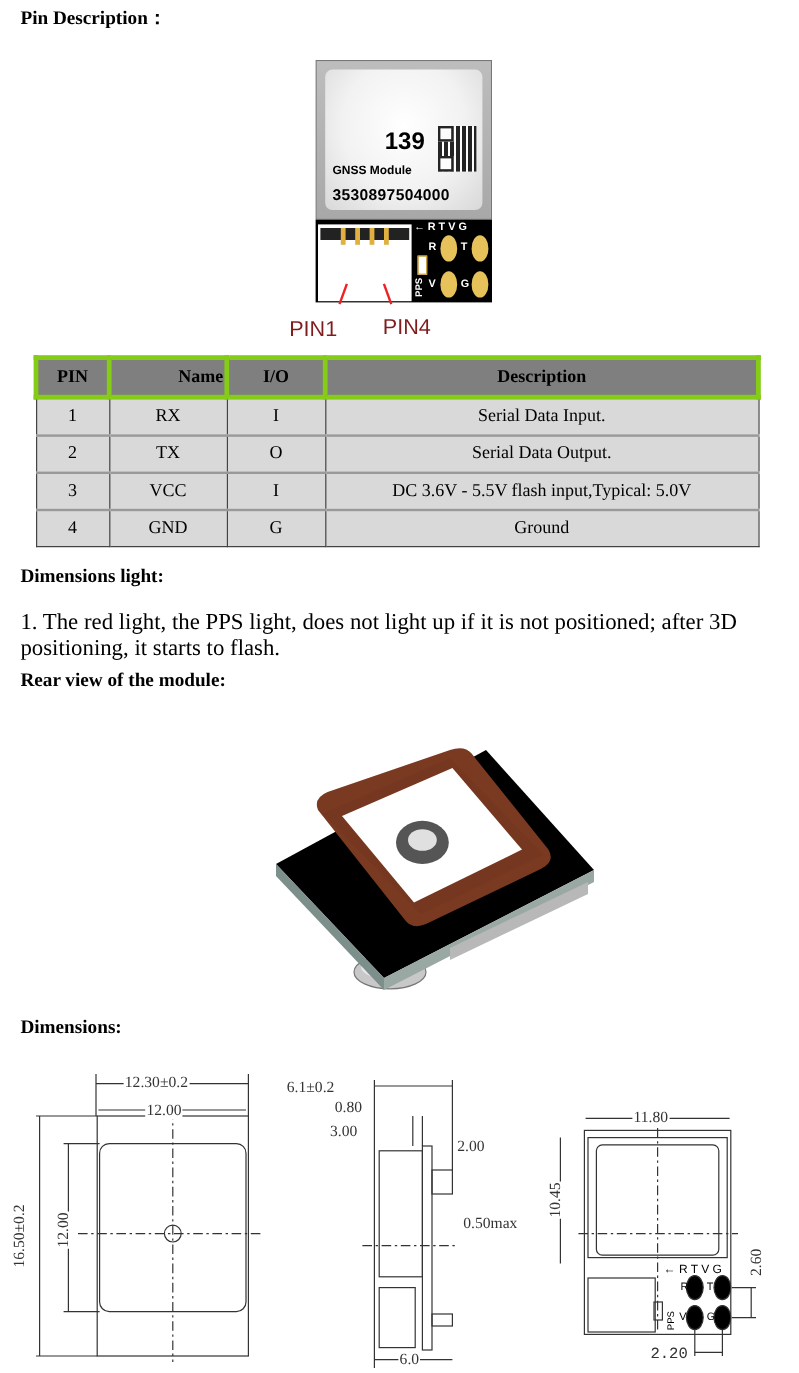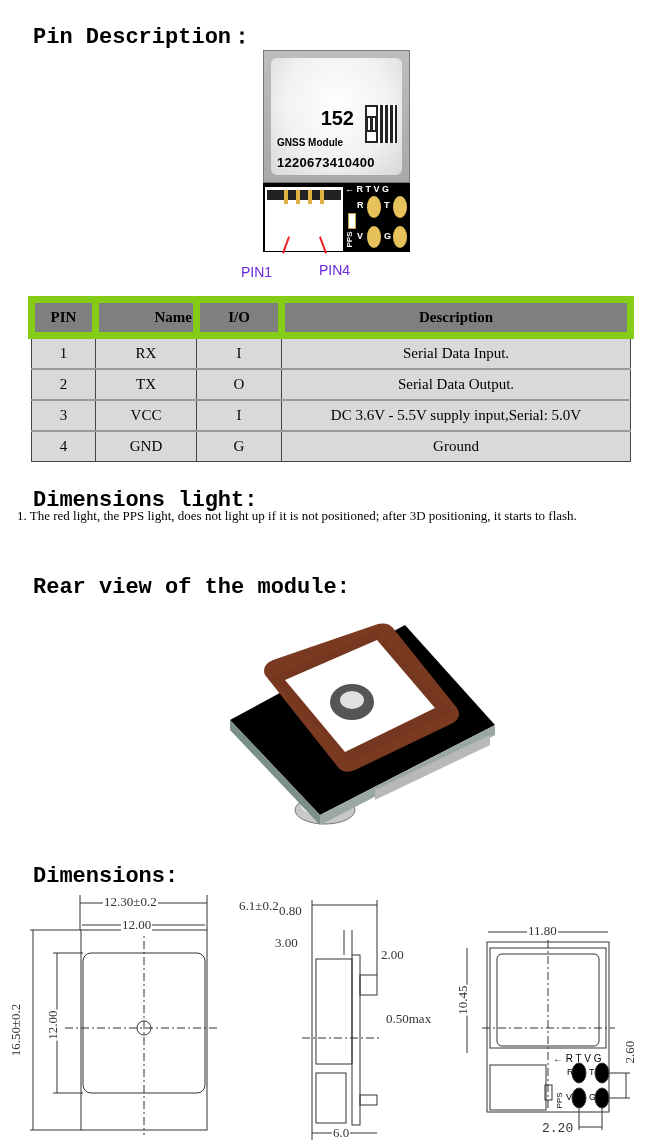--- a/index.html
+++ b/index.html
@@ -1,61 +1,61 @@
 <!DOCTYPE html>
 <html><head>
 <meta charset="utf-8">
 <style>
   html, body { margin:0; padding:0; background:#ffffff; }
   body { width:666px; height:1144px; position:relative; overflow:hidden; font-family:"Liberation Serif", serif; color:#000; }
   .abs { position:absolute; }
-  h2.sec { position:absolute; margin:16px; font-size:22px; font-weight:bold; font-family:Liberation Mono, monospace; left:17px; }
+  h2.sec { position:absolute; margin:0; font-size:16px; font-weight:bold; font-family:Liberation Serif, serif; left:17px; }
   
   .module-top { left:263px; top:50px; width:147px; height:202px; }
   .shield { position:absolute; left:0; top:0; width:147px; height:133px; background:linear-gradient(#bdbdbd,#a8a8a8); border:1px solid #777; box-sizing:border-box; }
   .shield-inner { position:absolute; left:7px; top:7px; right:7px; bottom:7px; background:radial-gradient(ellipse at 50% 40%, #ffffff 0%, #f2f2f2 55%, #d8d8d8 100%); border-radius:6px; }
   .mod-num { position:absolute; right:55px; top:56px; font-family:"Liberation Sans", sans-serif; font-weight:bold; font-size:20px; }
   .mod-name { position:absolute; left:13px; top:86px; font-family:"Liberation Sans", sans-serif; font-weight:bold; font-size:10px; }
   .mod-serial { position:absolute; left:13px; top:104px; font-family:"Liberation Sans", sans-serif; font-weight:bold; font-size:13px; letter-spacing:0.3px; }
   .qr { position:absolute; right:12px; top:54px; width:32px; height:38px; background:
       repeating-linear-gradient(90deg,#000 0 3px,#fff 3px 5px),
       #fff; opacity:0.85; }
   .qr::before, .qr::after { content:""; position:absolute; width:9px; height:9px; border:2px solid #000; background:#fff; }
   .qr::before { left:0; top:0; }
   .qr::after { left:0; bottom:0; }
   .pcb { position:absolute; left:0; top:133px; width:147px; height:69px; background:#000; }
   .conn { position:absolute; left:2px; top:4px; width:78px; height:64px; background:#fff; }
   .conn-top { position:absolute; left:2px; top:3px; width:74px; height:10px; background:#222; }
   .conn-pin { position:absolute; top:3px; width:4px; height:14px; background:#e0b040; }
   .pad { position:absolute; width:14px; height:22px; background:#e7c15a; border-radius:50%; }
   .pcb-lbl { position:absolute; color:#fff; font-family:"Liberation Sans", sans-serif; font-weight:bold; font-size:9px; }
-  .pin-lbl { position:absolute; color:#6d28d9; font-family:"Liberation Sans", sans-serif; font-size:14px; }
+  .pin-lbl { position:absolute; color:#7f1d1d; font-family:"Liberation Sans", sans-serif; font-size:18px; }
   .red-arrow { position:absolute; width:2px; height:18px; background:#e22; }
   
   table.pins { position:absolute; left:28px; top:296px; width:606px; border-collapse:collapse; font-size:15px; font-family:"Liberation Serif", serif; }
-  table.pins th { background:#7f7f7f; font-weight:bold; height:27px; border:7px solid #84cc16; }
+  table.pins th { background:#7f7f7f; font-weight:bold; height:27px; border:4px solid #84cc16; }
   table.pins td { background:#d9d9d9; height:27px; text-align:center; border:1px solid #444; border-top:2px solid #999; }
-  .body-text { position:absolute; left:17px; top:508px; font-size:13px; }
+  .body-text { position:absolute; left:17px; top:508px; font-size:19px; }
   
   .rear { left:225px; top:620px; width:275px; height:210px; }
   
   .dim-txt { position:absolute; font-family:"Liberation Serif", serif; font-size:13px; color:#333; white-space:nowrap; background:#fff; padding:0 1px; }
 </style>
 </head>
 <body>
 
 <h2 class="sec" style="top:5px;">Pin Description：</h2>
 
 <div class="abs module-top">
   <div class="shield">
     <div class="shield-inner"></div>
-    <div class="mod-num">152</div>
+    <div class="mod-num">139</div>
     <div class="qr"></div>
     <div class="mod-name">GNSS Module</div>
-    <div class="mod-serial">1220673410400</div>
+    <div class="mod-serial">3530897504000</div>
   </div>
   <div class="pcb">
     <div class="conn">
       <div class="conn-top"></div>
       <div class="conn-pin" style="left:19px;"></div>
       <div class="conn-pin" style="left:31px;"></div>
       <div class="conn-pin" style="left:43px;"></div>
       <div class="conn-pin" style="left:55px;"></div>
     </div>
     <div class="pcb-lbl" style="left:82px; top:1px;">← <span>R T V G</span></div>
@@ -95,21 +95,21 @@
     <tr>
       <td>2</td>
       <td>TX</td>
       <td>O</td>
       <td>Serial Data Output.</td>
     </tr>
     <tr>
       <td>3</td>
       <td>VCC</td>
       <td>I</td>
-      <td>DC 3.6V - 5.5V supply input,Serial: 5.0V</td>
+      <td>DC 3.6V - 5.5V flash input,Typical: 5.0V</td>
     </tr>
     <tr>
       <td>4</td>
       <td>GND</td>
       <td>G</td>
       <td>Ground</td>
     </tr>
   </tbody>
 </table>
 
@@ -168,21 +168,21 @@
     <line x1="120" y1="35" x2="120" y2="60"></line>
     <rect x="120" y="60" width="8" height="170"></rect>
     <rect x="84" y="64" width="36" height="105"></rect>
     <rect x="128" y="80" width="17" height="20"></rect>
     <rect x="128" y="200" width="17" height="10"></rect>
     <rect x="84" y="178" width="30" height="50"></rect>
     <line x1="70" y1="143" x2="150" y2="143" stroke-dasharray="8,3,2,3"></line>
     <line x1="80" y1="238" x2="145" y2="238"></line>
   </svg>
   <div class="dim-txt" style="left:6px; top:3px;">6.1±0.2</div>
-  <div class="dim-txt" style="left:46px; top:8px;">0.80</div>
+  <div class="dim-txt" style="left:46px; top:20px;">0.80</div>
   <div class="dim-txt" style="left:148px; top:24px;margin-top:28px;">2.00</div>
   <div class="dim-txt" style="left:42px; top:40px;">3.00</div>
   <div class="dim-txt" style="left:153px; top:116px;">0.50max</div>
   <div class="dim-txt" style="left:100px; top:230px;">6.0</div>
 </div>
 
 <div class="abs" style="left:455px; top:920px; width:211px; height:224px;">
   <svg width="211" height="224" viewBox="0 0 211 224" stroke="#333" fill="none" stroke-width="1">
     <line x1="33" y1="12" x2="153" y2="12"></line>
     <rect x="32" y="22" width="122" height="170"></rect>

